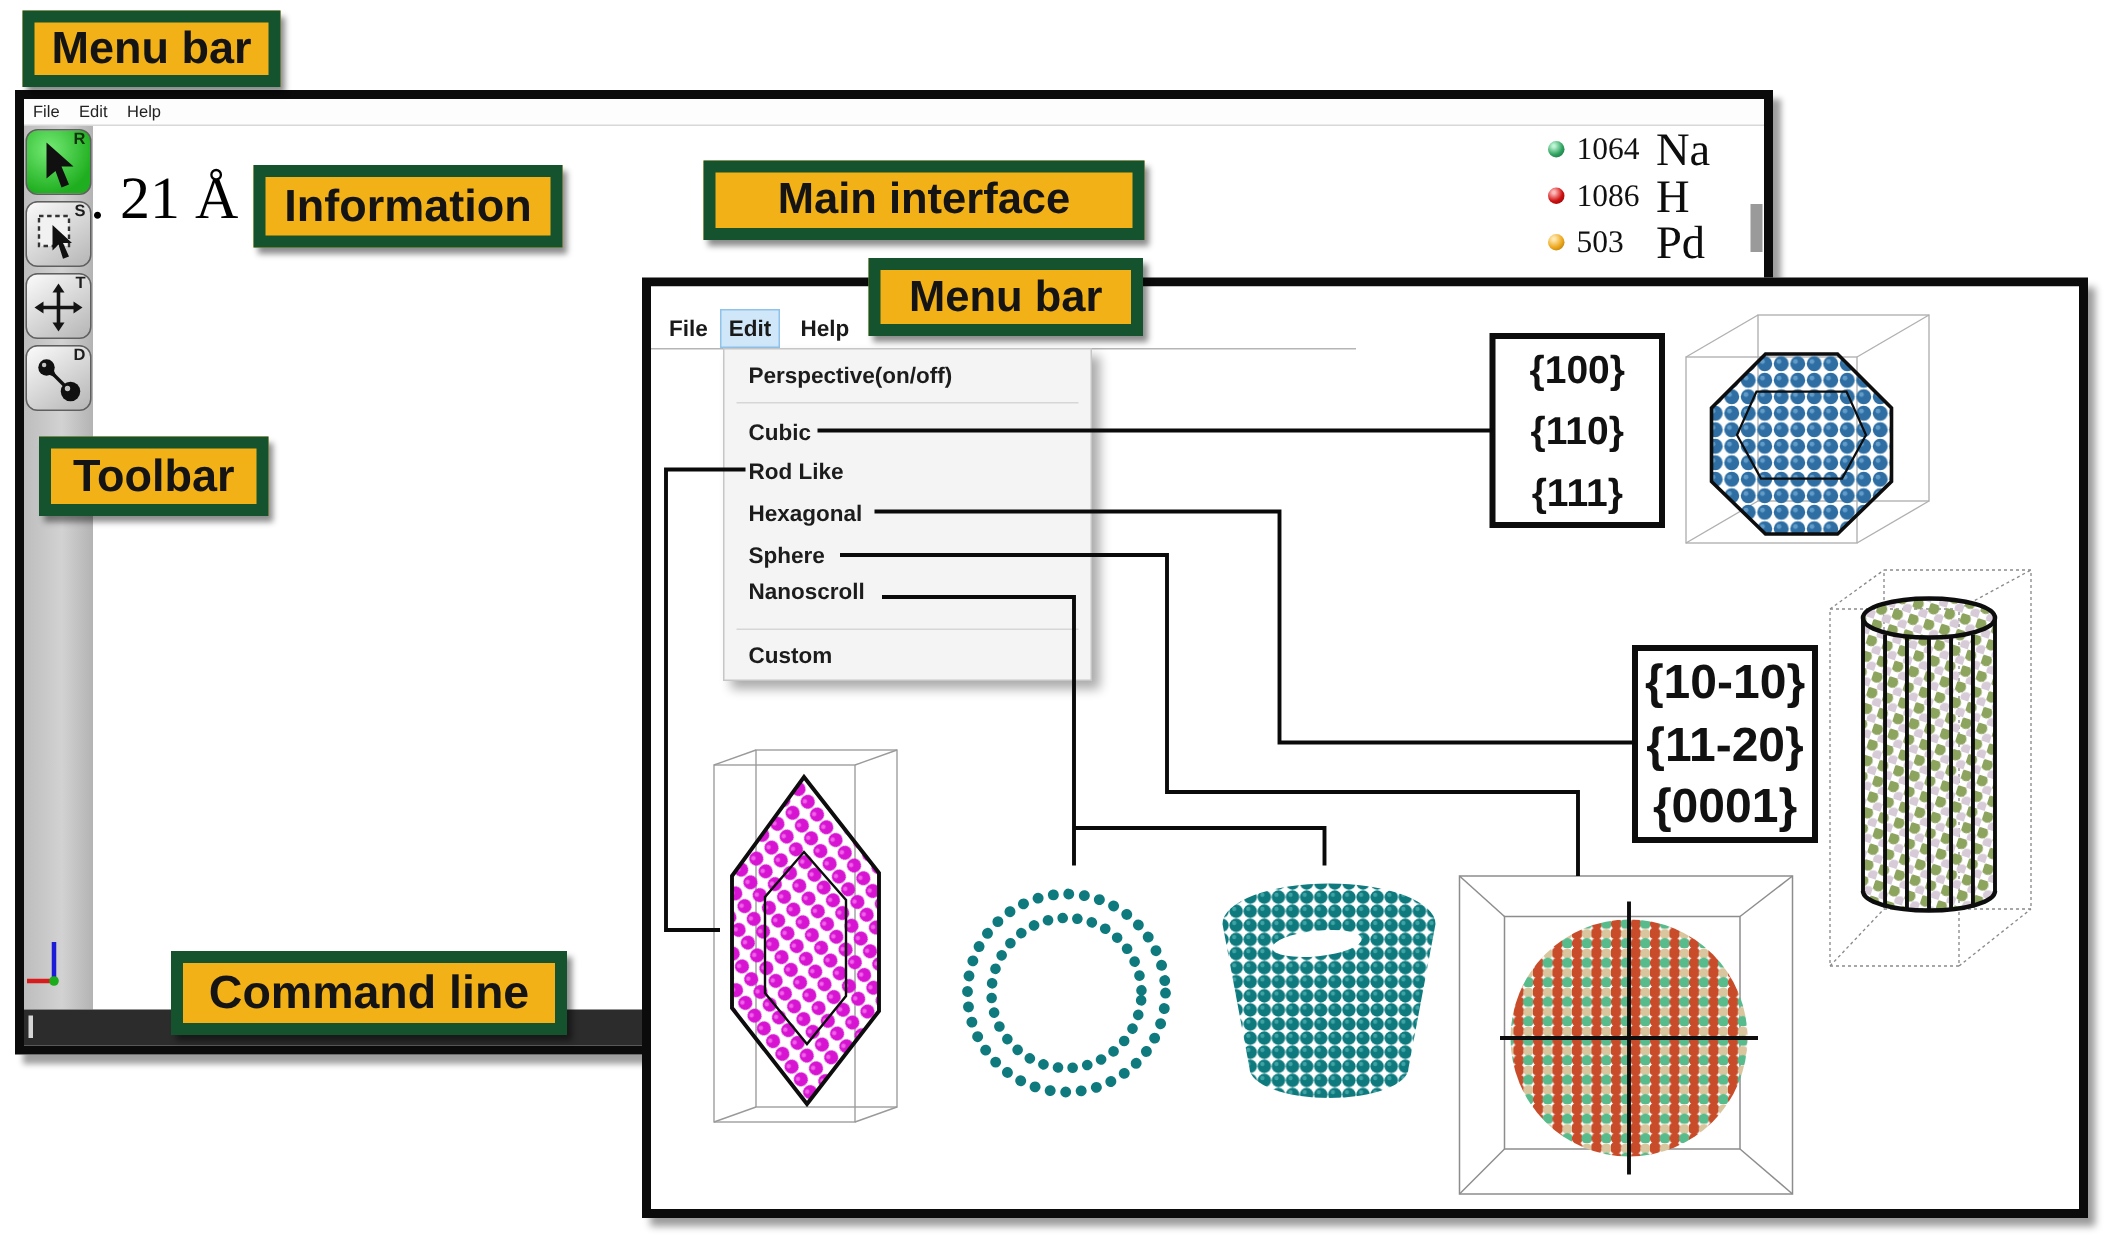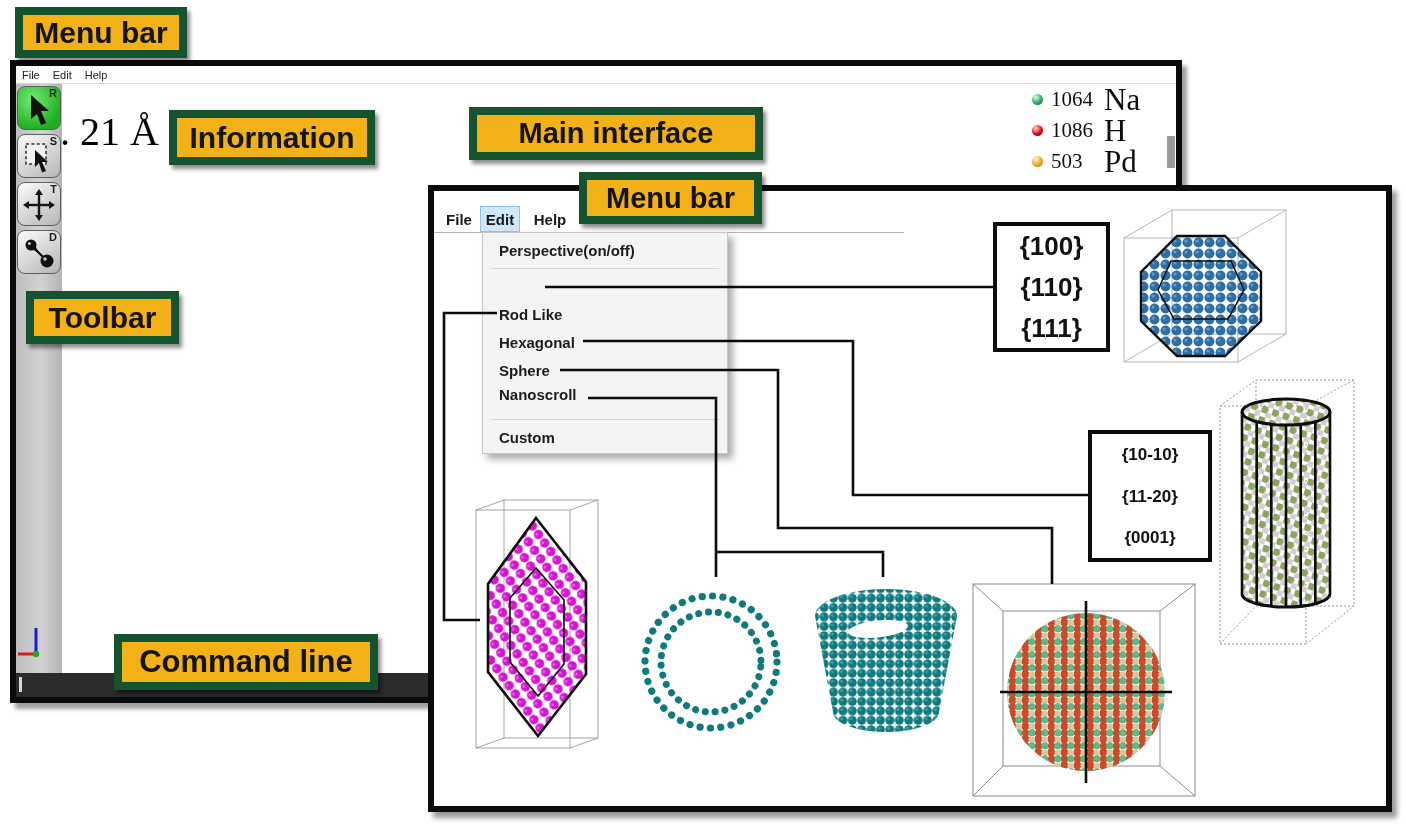--- a/index.html
+++ b/index.html
@@ -59,21 +59,21 @@
   .dd-hexagonal{top:96px;height:26px;}
   .dd-sphere{top:124px;height:26px;}
   .dd-nanoscroll{top:148px;height:26px;}
   .dd-custom{top:190px;height:28px;}
   .dd-sep{position:absolute;left:8px;right:8px;height:1px;background:#d6d6d6;}
   .dd-sep1{top:35px;} .dd-sep2{top:186px;}
   .facet-box{position:absolute;box-sizing:border-box;border:4px solid #0d0d0d;background:#fff;
     display:flex;flex-direction:column;align-items:center;justify-content:space-between;
     font-weight:600;color:#111;}
   .facet-cubic{left:559px;top:31px;width:117px;height:130px;font-size:26px;line-height:40px;}
-  .facet-hex{left:654px;top:239px;width:124px;height:132px;font-size:17px;line-height:41px;}
+  .facet-hex{left:654px;top:239px;width:124px;height:132px;font-size:32px;line-height:41px;}
   .nano-img{position:absolute;}
   
   .connectors{position:absolute;left:0;top:0;z-index:25;pointer-events:none;}
   .lbl{position:absolute;z-index:30;background:#F3B118;border:8px solid #14532d;
     box-sizing:border-box;color:#141414;font-weight:600;display:flex;align-items:center;
     justify-content:center;box-shadow:3px 4px 4px rgba(0,0,0,0.45);white-space:nowrap;}
   .lbl-outer-menubar{left:15px;top:7px;width:172px;height:51px;font-size:30px;}
   .lbl-information{left:169px;top:110px;width:206px;height:55px;font-size:30px;}
   .lbl-main-interface{left:469px;top:107px;width:294px;height:53px;font-size:29px;}
   .lbl-inner-menubar{left:579px;top:172px;width:183px;height:52px;font-size:29px;}
@@ -205,20 +205,21 @@
     <div class="iw-menubar">
       <span class="iw-menu-item iw-file">File</span>
       <span class="iw-menu-item iw-edit">Edit</span>
       <span class="iw-menu-item iw-help">Help</span>
     </div>
     <div class="iw-menubar-line"></div>
 
     <div class="dropdown">
       <div class="dd-item dd-perspective">Perspective(on/off)</div>
       <div class="dd-sep dd-sep1"></div>
+      <div class="dd-item dd-cubic">Cubic</div>
       <div class="dd-item dd-rodlike">Rod Like</div>
       <div class="dd-item dd-hexagonal">Hexagonal</div>
       <div class="dd-item dd-sphere">Sphere</div>
       <div class="dd-item dd-nanoscroll">Nanoscroll</div>
       <div class="dd-sep dd-sep2"></div>
       <div class="dd-item dd-custom">Custom</div>
     </div>
 
     <div class="facet-box facet-cubic">
       <span>{100}</span>

